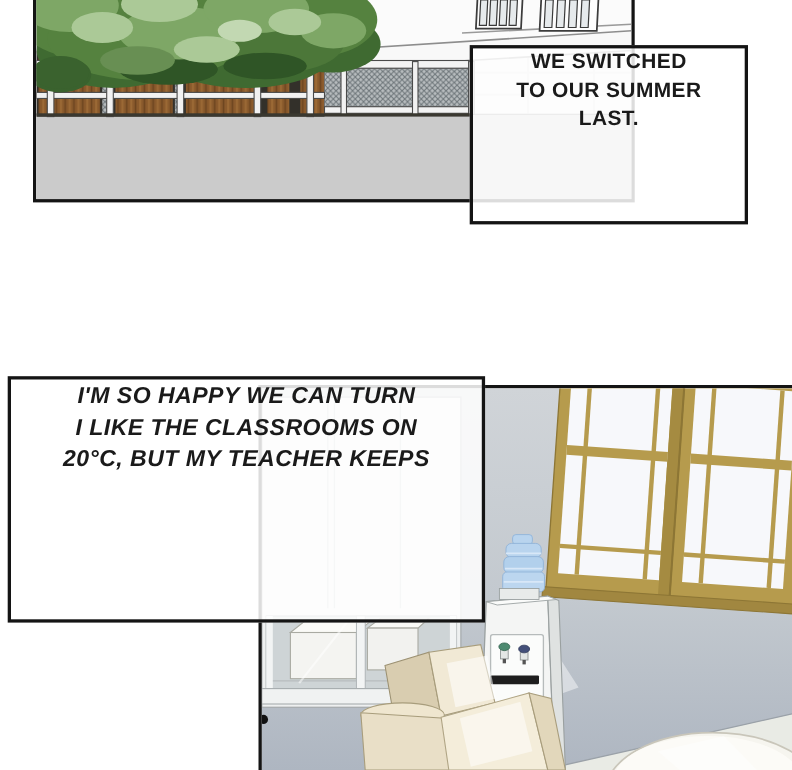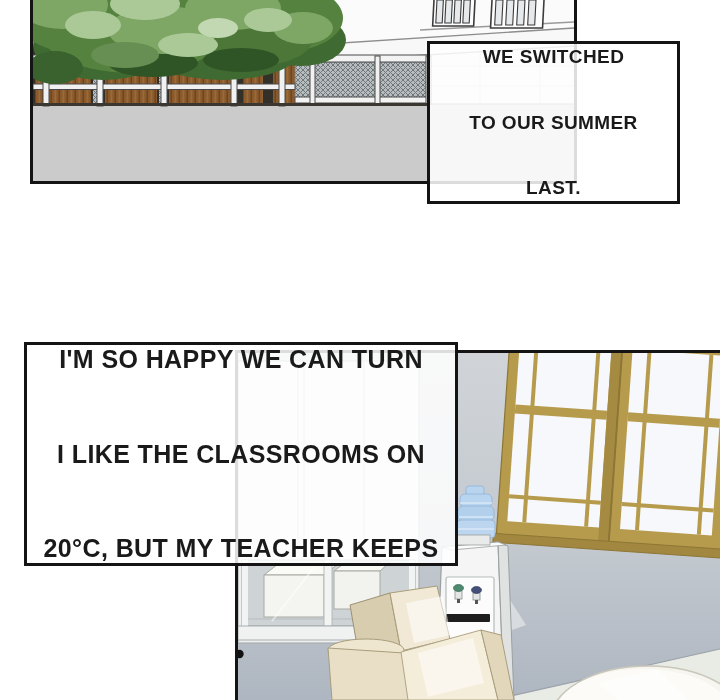--- a/index.html
+++ b/index.html
@@ -22,33 +22,33 @@
   }
   .panel-2{
     left:235px;top:350px;width:482px;height:347px;
     border-left:3px solid var(--c-panel-border,#141414);
     border-top:3px solid var(--c-panel-border,#141414);
   }
   .bubble{
     position:absolute;
     background:var(--c-bubble-bg,rgba(255,255,255,0.85));
     border:3px solid var(--c-panel-border,#141414);
-    display:flex;flex-direction:column;align-items:center;justify-content:space-between;
+    display:flex;flex-direction:column;align-items:center;justify-content:flex-start;
     text-align:center;
     color:var(--c-speech-text,#1a1a1a);
     font-weight:700;
     letter-spacing:0.4px;
   }
   .bubble-1{
     left:427px;top:41px;width:247px;height:157px;
     font-size:19px;line-height:26px;
   }
   .bubble-2{
-    left:24px;top:342px;width:428px;height:218px;
-    font-size:25px;line-height:29px;
+    left:7px;top:342px;width:428px;height:218px;
+    font-size:21px;line-height:29px;font-style:italic;
   }
   .speech-line{white-space:nowrap;}
 </style>
 </head>
 <body>
 
 <div class="page">
 
   <section class="panel panel-1">
     <svg viewBox="0 0 541 181" preserveAspectRatio="none">

